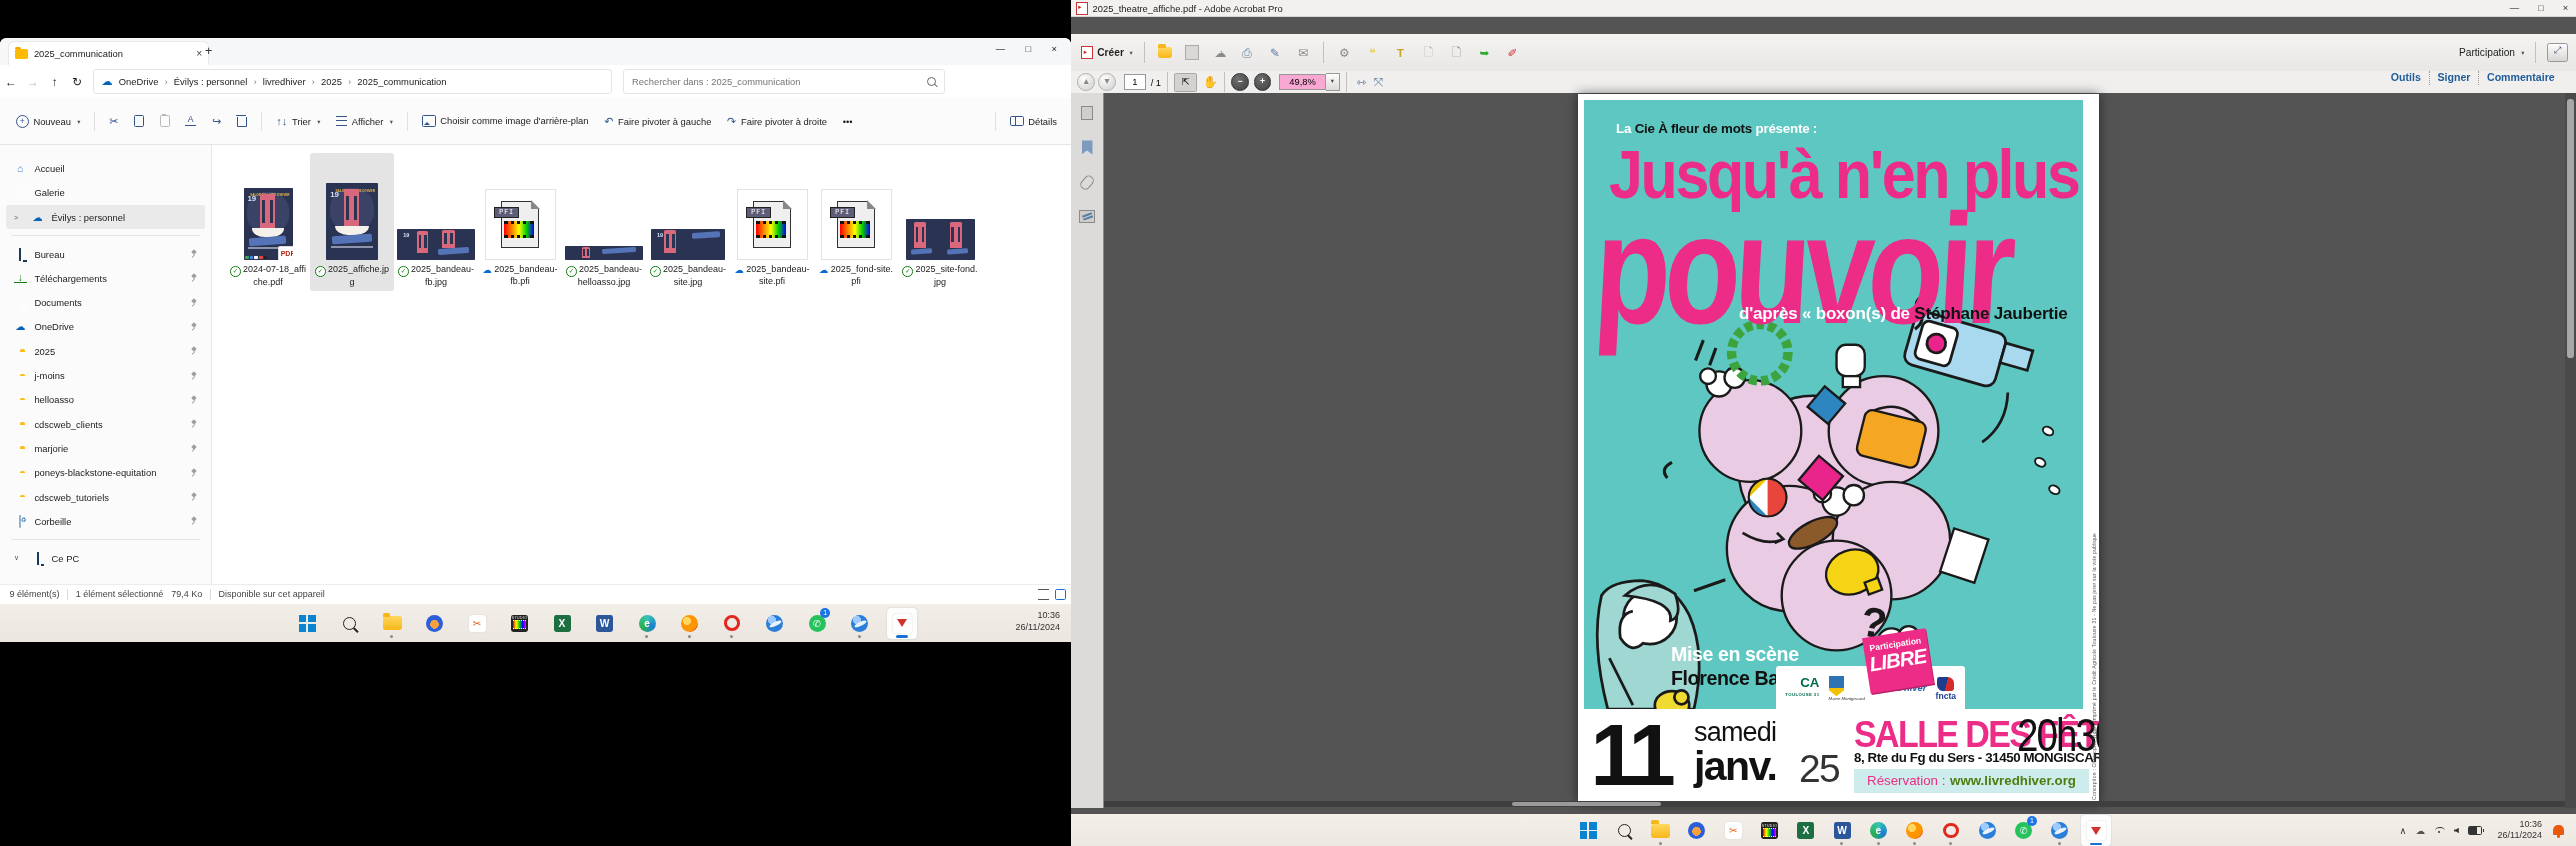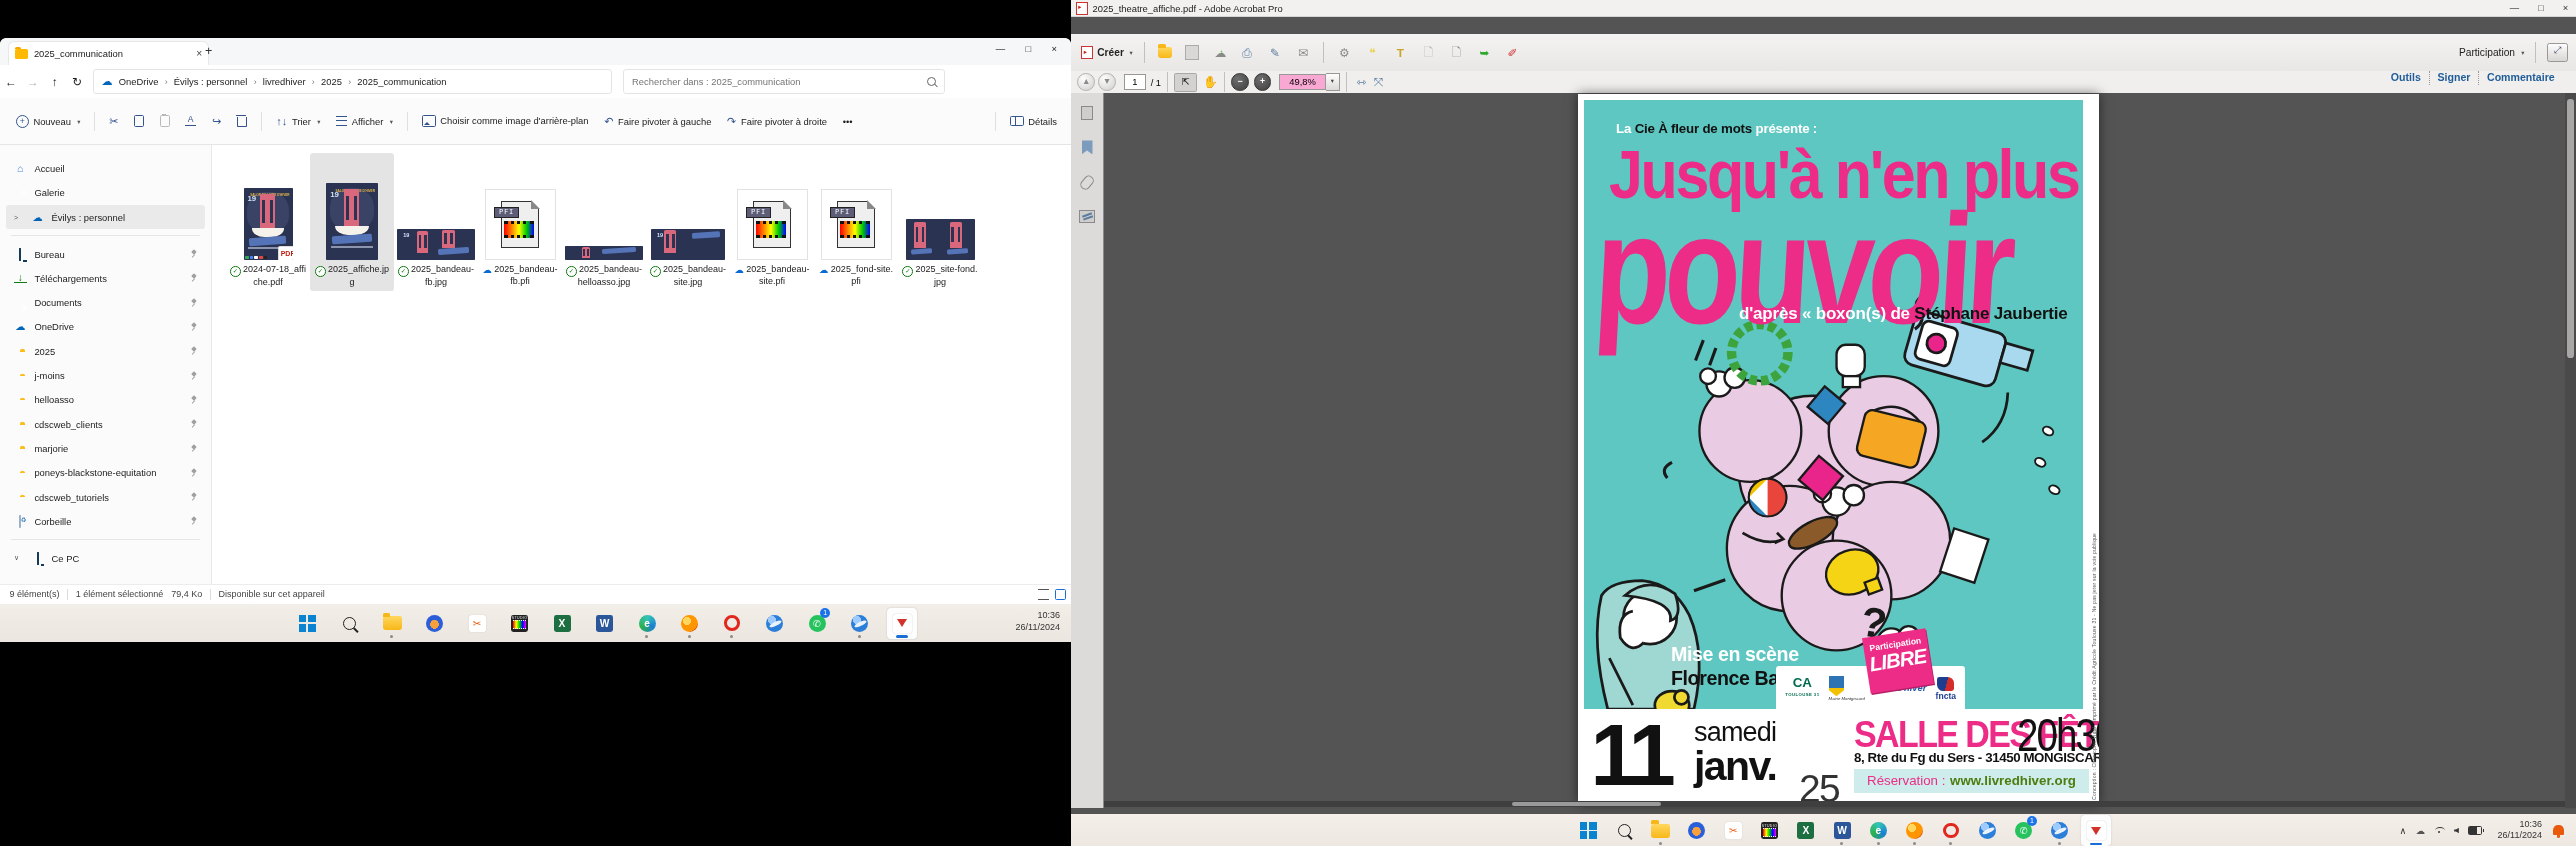--- a/index.html
+++ b/index.html
@@ -191,37 +191,37 @@
   .credits{position:absolute;right:1.6px;top:298px;height:408px;writing-mode:vertical-rl;transform:rotate(180deg);font-size:5.1px;color:#555;letter-spacing:0.2px;}
   .pres{position:absolute;left:38px;top:27px;font-size:13.3px;font-weight:bold;color:#fff;letter-spacing:-0.2px;}
   .pres b{color:#111;}
   .ptitle1{position:absolute;left:31px;top:41px;width:470px;color:#ec2c87;font-weight:900;font-size:61px;letter-spacing:-2.4px;transform:scaleY(1.12);transform-origin:top left;white-space:nowrap;}
   .ptitle2{position:absolute;left:22px;top:85px;color:#ec2c87;font-weight:900;font-size:125px;letter-spacing:-6.3px;transform:scaleY(1.25) skewX(-4deg);transform-origin:top left;}
   .apres{position:absolute;left:161px;top:210px;font-size:17px;font-weight:bold;color:#fff;letter-spacing:-0.2px;}
   .apres b{color:#111;}
   .mise{position:absolute;left:93px;top:549px;font-size:19.6px;font-weight:900;color:#fff;line-height:23.5px;letter-spacing:-0.4px;}
   .mise .dir{color:#111;}
   .logobox{position:absolute;left:198px;top:572px;width:180px;height:45px;background:#fff;border-radius:3.1px;display:flex;align-items:center;justify-content:space-around;padding:0 4.7px;}
-  .logo-ca{text-align:center;color:#006a4e;font-weight:900;font-size:13.3px;line-height:11.8px;}
+  .logo-ca{text-align:right;color:#006a4e;font-weight:900;font-size:13.3px;line-height:11.8px;}
   .logo-ca small{display:block;font-size:4.3px;letter-spacing:0.4px;}
   .logo-crest{width:15.7px;height:20.4px;background:linear-gradient(#2e74b5 60%,#f2c200 60%);clip-path:polygon(0 0,100% 0,100% 70%,50% 100%,0 70%);}
   .logo-crest-w{text-align:center;font-size:4.3px;color:#333;font-style:italic;}
   .logo-lh{color:#2456a4;font-weight:900;font-style:italic;font-size:9.4px;text-align:center;line-height:8.6px;position:relative;}
   .logo-lh:before{content:"";position:absolute;left:6.3px;top:-11px;width:17px;height:9.4px;background:#2456a4;clip-path:polygon(0 100%,50% 0,100% 100%,50% 55%);}
   .badge-part{position:absolute;left:288px;top:539px;width:64px;height:56px;background:#ec2c87;transform:rotate(-9deg);color:#fff;text-align:center;box-shadow:0.8px 1.6px 0 #b31f66;}
   .badge-part .l1{font-size:8.6px;font-weight:bold;margin-top:6.3px;}
   .badge-part .l2{font-size:20.4px;font-weight:900;letter-spacing:-0.8px;font-style:italic;}
   .logo-fncta{text-align:center;}
   .logo-fncta .mark{width:17px;height:14px;margin:0 auto;background:linear-gradient(105deg,#1d3d8f 55%,#d42b2b 55%);border-radius:2.4px 6.3px 2.4px 6.3px;}
   .logo-fncta .t{color:#1d3d8f;font-weight:900;font-size:8.6px;}
   .band{position:absolute;left:0px;top:615px;width:521px;height:95px;background:#fff;}
   .d-day{position:absolute;left:12.5px;top:-3.1px;font-size:85px;font-weight:900;color:#111;letter-spacing:-4.7px;transform:scaleY(1.02);}
   .d-wk{position:absolute;left:116px;top:7.8px;font-size:27px;color:#111;letter-spacing:-0.8px;}
   .d-mo{position:absolute;left:116px;top:34px;font-size:41px;font-weight:900;color:#111;letter-spacing:-1.6px;}
-  .d-yr{position:absolute;left:221px;top:38px;font-size:39px;color:#333;letter-spacing:-1.6px;margin-top:20px;}
+  .d-yr{position:absolute;left:221px;top:38px;font-size:39px;color:#333;letter-spacing:-1.6px;}
   .v-name{position:absolute;left:276px;top:4.7px;font-size:34px;font-weight:900;color:#ec2c87;letter-spacing:-1.6px;transform:scaleY(1.08);transform-origin:top left;white-space:nowrap;}
   .v-addr{position:absolute;left:276px;top:41px;font-size:13.3px;font-weight:900;color:#111;letter-spacing:-0.4px;white-space:nowrap;}
   .v-time{position:absolute;left:439px;top:-1.6px;font-size:47px;color:#111;letter-spacing:-2.4px;transform:scaleX(.82);transform-origin:top left;}
   .resa{position:absolute;left:276px;top:60px;width:235px;height:23.5px;background:#cdeceb;display:flex;align-items:center;justify-content:center;font-size:13.3px;gap:4.7px;}
   .resa .rl{color:#ec2c87;}
   .resa .ru{color:#4d7c0f;font-weight:900;}
   .ac-pers{margin-left:auto;display:flex;align-items:center;gap:4.7px;font-size:10.2px;color:#222;}
   .fsbtn{width:19px;height:17px;background:linear-gradient(#fdfdfd,#d8d6d4);border:0.8px solid #9a9896;border-radius:2.4px;text-align:center;font-size:9.4px;color:#336;}
 </style>
 </head>

